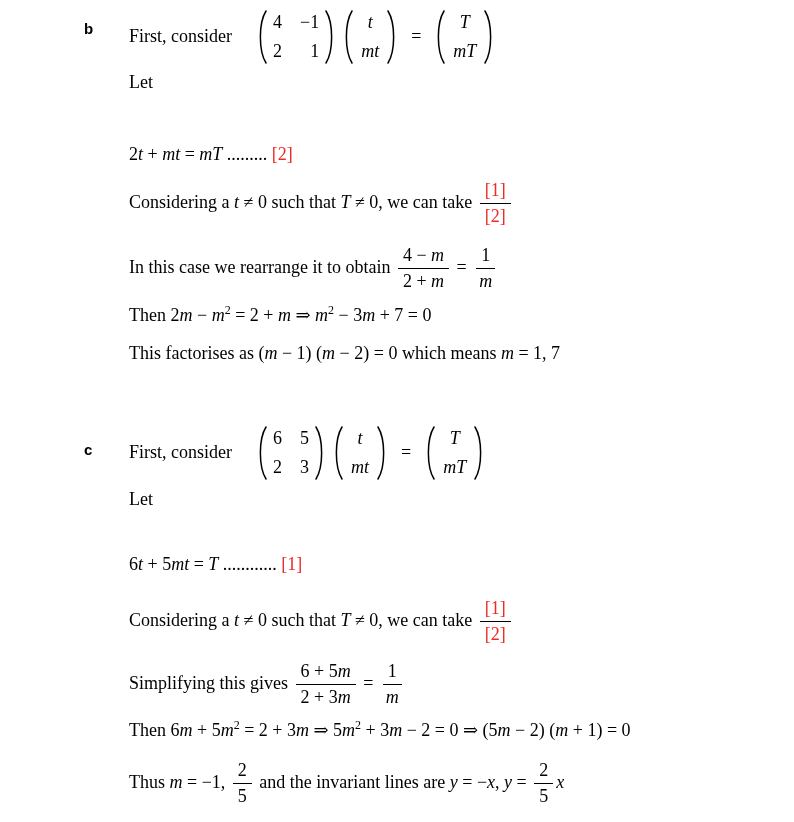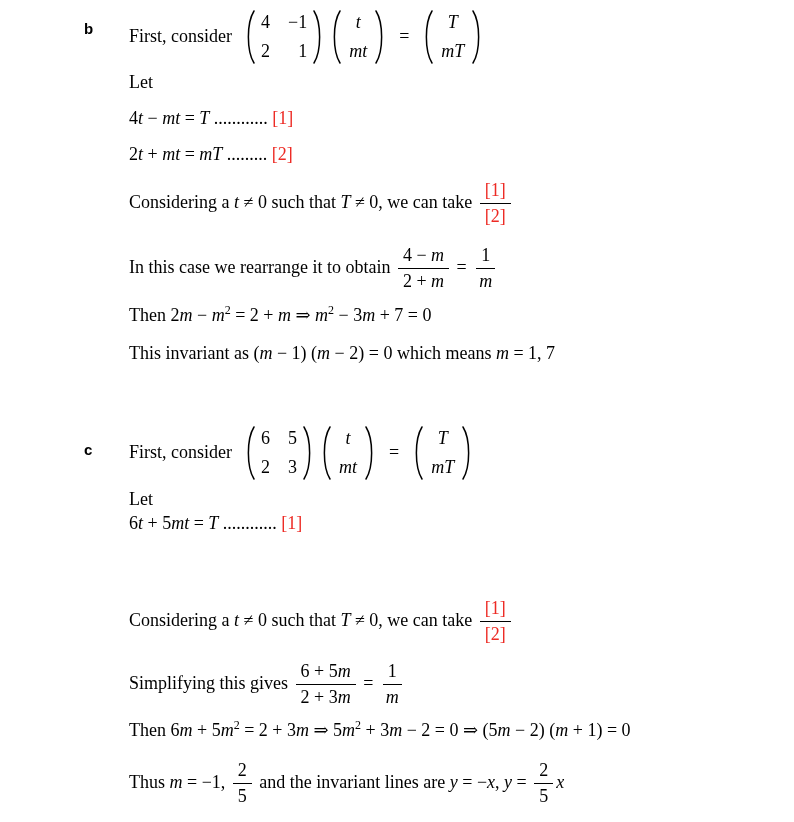--- a/index.html
+++ b/index.html
@@ -27,21 +27,21 @@
   
   .mgroup{display:inline-flex;align-items:center;margin:0 2px;}
   .paren{flex:0 0 auto;display:block;}
   .mat{display:inline-grid;grid-template-columns:auto auto;column-gap:18px;
        row-gap:5px;padding:0 5px;align-items:center;}
   .mat .c1{text-align:center;}
   .mat .c2{text-align:right;}
   .vec{display:inline-flex;flex-direction:column;align-items:center;
        row-gap:5px;padding:0 7px;font-style:italic;}
   .eqsign{margin:0 10px;}
-  .introtext{margin-right:9px;}
+  .introtext{margin-right:21px;}
 </style>
 </head>
 <body>
 
 <div class="page">
 
   <div class="part-label" style="top:20px">b</div>
 
   <div class="line rowflex" style="top:8px;height:58px">
     <span class="introtext">First, consider</span>
@@ -80,26 +80,25 @@
         <span>T</span>
         <span>mT</span>
       </span>
       <svg class="paren" width="13" height="56" viewBox="0 0 13 56">
           <path d="M2 2 C 9.5 14, 9.5 42, 2 54" fill="none" stroke="#000" stroke-width="1.5" stroke-linecap="round"></path>
         </svg>
     </span>
   </div>
 
   <div class="line" style="top:71px">Let</div>
-  <div class="line" style="top:107px"><span>4</span><span class="i">t</span><span> − </span><span class="i">mt</span><span> = </span><span class="i">T</span><span> ............ </span><span class="r">[1]</span></div>
   <div class="line" style="top:143px"><span>2</span><span class="i">t</span><span> + </span><span class="i">mt</span><span> = </span><span class="i">mT</span><span> ......... </span><span class="r">[2]</span></div>
   <div class="line" style="top:177px;height:52px;display:flex;align-items:center"><span>Considering a </span><span class="i">t</span><span> ≠ 0 such that </span><span class="i">T</span><span> ≠ 0, we can take </span><span class="frac"><span class="n"><span class="r">[1]</span></span><span class="d"><span class="r">[2]</span></span></span></div>
   <div class="line" style="top:241px;height:54px;display:flex;align-items:center"><span>In this case we rearrange it to obtain </span><span class="frac"><span class="n"><span>4 − </span><span class="i">m</span></span><span class="d"><span>2 + </span><span class="i">m</span></span></span><span> = </span><span class="frac"><span class="n"><span>1</span></span><span class="d"><span class="i">m</span></span></span></div>
   <div class="line" style="top:304px"><span>Then 2</span><span class="i">m</span><span> − </span><span class="i">m</span><span class="s">2</span><span> = 2 + </span><span class="i">m</span><span> ⇒ </span><span class="i">m</span><span class="s">2</span><span> − 3</span><span class="i">m</span><span> + 7 = 0</span></div>
-  <div class="line" style="top:342px"><span>This invariant as (</span><span class="i">m</span><span> − 1) (</span><span class="i">m</span><span> − 2) = 0 which means </span><span class="i">m</span><span> = 1, 7</span></div>
+  <div class="line" style="top:342px"><span>This factorises as (</span><span class="i">m</span><span> − 1) (</span><span class="i">m</span><span> − 2) = 0 which means </span><span class="i">m</span><span> = 1, 7</span></div>
 
   <div class="part-label" style="top:441px">c</div>
 
   <div class="line rowflex" style="top:424px;height:58px">
     <span class="introtext">First, consider</span>
     <span class="mgroup">
       <svg class="paren" width="13" height="56" viewBox="0 0 13 56">
           <path d="M11 2 C 3.5 14, 3.5 42, 11 54" fill="none" stroke="#000" stroke-width="1.5" stroke-linecap="round"></path>
         </svg>
       <span class="mat">
@@ -133,19 +132,19 @@
         <span>T</span>
         <span>mT</span>
       </span>
       <svg class="paren" width="13" height="56" viewBox="0 0 13 56">
           <path d="M2 2 C 9.5 14, 9.5 42, 2 54" fill="none" stroke="#000" stroke-width="1.5" stroke-linecap="round"></path>
         </svg>
     </span>
   </div>
 
   <div class="line" style="top:488px">Let</div>
-  <div class="line" style="top:512px"><span>6</span><span class="i">t</span><span> + 5</span><span class="i">mt</span><span> = </span><span class="i">T</span><span> ............ </span><span class="r">[1]</span></div>
+  <div class="line" style="top:553px"><span>6</span><span class="i">t</span><span> + 5</span><span class="i">mt</span><span> = </span><span class="i">T</span><span> ............ </span><span class="r">[1]</span></div>
   <div class="line" style="top:595px;height:52px;display:flex;align-items:center"><span>Considering a </span><span class="i">t</span><span> ≠ 0 such that </span><span class="i">T</span><span> ≠ 0, we can take </span><span class="frac"><span class="n"><span class="r">[1]</span></span><span class="d"><span class="r">[2]</span></span></span></div>
   <div class="line" style="top:657px;height:54px;display:flex;align-items:center"><span>Simplifying this gives </span><span class="frac"><span class="n"><span>6 + 5</span><span class="i">m</span></span><span class="d"><span>2 + 3</span><span class="i">m</span></span></span><span> = </span><span class="frac"><span class="n"><span>1</span></span><span class="d"><span class="i">m</span></span></span></div>
   <div class="line" style="top:719px"><span>Then 6</span><span class="i">m</span><span> + 5</span><span class="i">m</span><span class="s">2</span><span> = 2 + 3</span><span class="i">m</span><span> ⇒ 5</span><span class="i">m</span><span class="s">2</span><span> + 3</span><span class="i">m</span><span> − 2 = 0 ⇒ (5</span><span class="i">m</span><span> − 2) (</span><span class="i">m</span><span> + 1) = 0</span></div>
   <div class="line" style="top:756px;height:54px;display:flex;align-items:center"><span>Thus </span><span class="i">m</span><span> = −1, </span><span class="frac"><span class="n"><span>2</span></span><span class="d"><span>5</span></span></span><span> and the invariant lines are </span><span class="i">y</span><span> = −</span><span class="i">x</span><span>, </span><span class="i">y</span><span> = </span><span class="frac"><span class="n"><span>2</span></span><span class="d"><span>5</span></span></span><span class="i">x</span></div>
 
 </div>
 
 </body></html>

